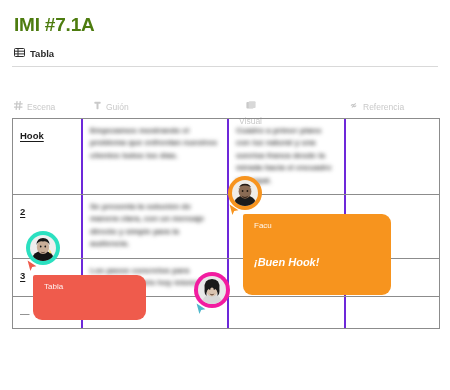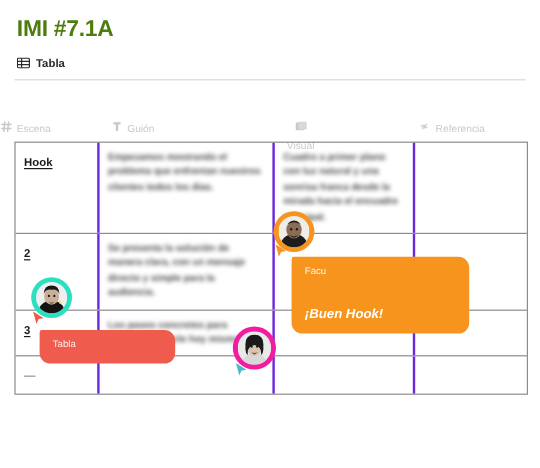--- a/index.html
+++ b/index.html
@@ -62,21 +62,21 @@
   .col-head {
     position: absolute;
     display: flex;
     align-items: center;
     gap: 4px;
     font-size: 8.5px;
     color: #c9c9c9;
     white-space: nowrap;
   }
   .col-head .ch-ico { display: block; flex: 0 0 auto; }
-  .ch-0 { left: 1px; }
+  .ch-0 { left: 14px; }
   .ch-1 { left: 93px; }
   .ch-2 { left: 239px; flex-direction: column; }
   .ch-3 { left: 349px; }
 
   
   .grid {
     position: absolute;
     left: 12px; top: 118px;
     width: 428px;
     border-top: 1px solid #8c8c8c;
@@ -150,21 +150,21 @@
   }
 
   .av-facu { left: 228px; top: 176px; width: 34px; height: 34px; z-index: 6; }
   .av-dami { left: 26px;  top: 231px; width: 34px; height: 34px; z-index: 6; }
   .av-gabe { left: 194px; top: 272px; width: 36px; height: 36px; z-index: 6; }
 
   
   .bubble {
     position: absolute;
     border-radius: 9px;
-    padding: 7px 11px 9px 11px;
+    padding: 7px 11px 26px 11px;
     color: #ffffff;
     z-index: 7;
   }
   .bubble .b-author {
     font-size: 8px;
     line-height: 1.2;
     color: rgba(255,255,255,0.92);
     margin-bottom: 2px;
   }
   .bubble .b-text {

